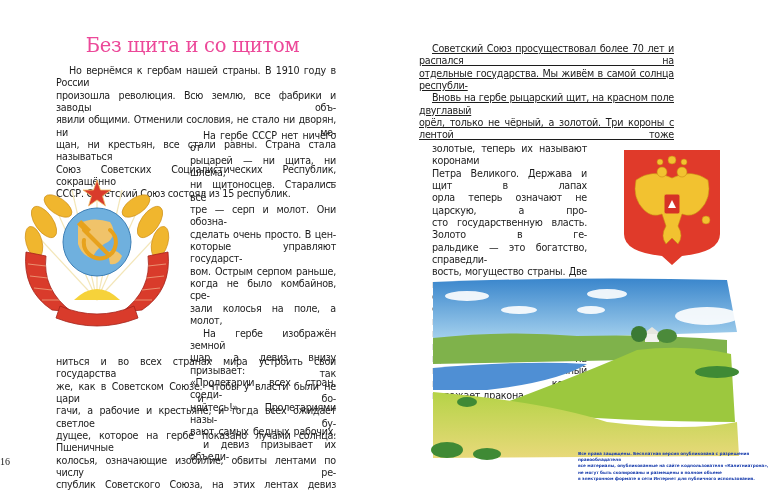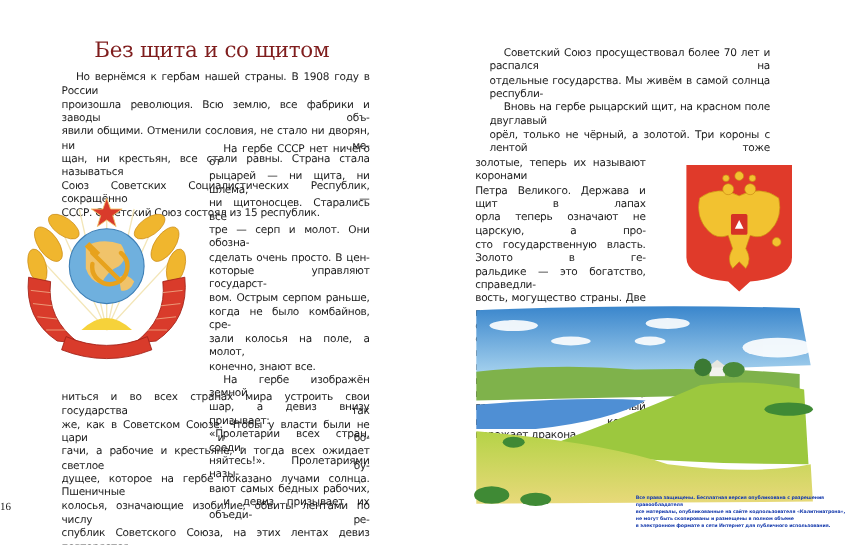--- a/index.html
+++ b/index.html
@@ -6,36 +6,36 @@
   body {
     width: 770px; height: 495px; position: relative; overflow: hidden;
     font-family: "DejaVu Sans", sans-serif; color: #1c1c1c;
   }
   .page { position: absolute; top: 0; height: 495px; }
   .page-left { left: 0; width: 385px; }
   .page-right { left: 385px; width: 385px; }
 
   .title {
     position: absolute; left: 0; top: 34px; width: 385px; text-align: center;
-    font-family: "DejaVu Serif", serif; font-size: 19.5px; color: #7f1d1d;
+    font-family: "DejaVu Serif", serif; font-size: 19.5px; color: #ec4899;
     letter-spacing: -0.3px;
   }
   .txt {
     position: absolute; font-size: 9.6px; line-height: 12.35px;
     text-align: justify; hyphens: manual; letter-spacing: -0.25px;
   }
   .txt .ln { display: block; text-align: justify; text-align-last: justify; }
   .txt .ln.last { text-align-last: left; }
   .txt .ln.ind { text-indent: 13px; }
 
   #lt1 { left: 56px; top: 65px; width: 280px; }
   #lt2 { left: 190px; top: 130px; width: 146px; }
   #lt3 { left: 56px; top: 356px; width: 280px; }
 
-  #rt1 { left: 60px; top: 43px; width: 255px; }
+  #rt1 { left: 34px; top: 43px; width: 255px; text-decoration: underline; }
   #rt2 { left: 47px; top: 143px; width: 155px; }
 
   .page-num {
     position: absolute; left: 0; width: 385px; top: 456px; 
     font-family: Liberation Serif, serif; font-size: 10px;
   }
   .emblem { position: absolute; }
   #ussr-emblem { left: 12px; top: 160px; width: 170px; height: 175px; }
   #russia-emblem { left: 237px; top: 148px; width: 100px; height: 118px; }
   #landscape { left: 42px; top: 272px; width: 335px; height: 188px; }
@@ -46,39 +46,38 @@
     letter-spacing: -0.1px;
   }
 </style>
 </head>
 <body>
 
 <div class="page page-left">
   <div class="title">Без щита и со щитом</div>
 
   <div class="txt" id="lt1">
-    <span class="ln ind">Но вернёмся к гербам нашей страны. В 1908 году в России</span>
+    <span class="ln ind">Но вернёмся к гербам нашей страны. В 1910 году в России</span>
     <span class="ln">произошла революция. Всю землю, все фабрики и заводы объ-</span>
     <span class="ln">явили общими. Отменили сословия, не стало ни дворян, ни ме-</span>
     <span class="ln">щан, ни крестьян, все стали равны. Страна стала называться</span>
     <span class="ln">Союз Советских Социалистических Республик, сокращённо —</span>
     <span class="ln last">СССР. Советский Союз состоял из 15 республик.</span>
   </div>
 
   <div class="txt" id="lt2">
     <span class="ln ind">На гербе СССР нет ничего от</span>
     <span class="ln">рыцарей — ни щита, ни шлема,</span>
     <span class="ln">ни щитоносцев. Старались всё</span>
     <span class="ln">тре — серп и молот. Они обозна-</span>
     <span class="ln">сделать очень просто. В цен-</span>
     <span class="ln">которые управляют государст-</span>
     <span class="ln">вом. Острым серпом раньше,</span>
     <span class="ln">когда не было комбайнов, сре-</span>
     <span class="ln">зали колосья на поле, а молот,</span>
-    <span class="ln last">конечно, знают все.</span>
     <span class="ln ind">На гербе изображён земной</span>
     <span class="ln">шар, а девиз внизу призывает:</span>
     <span class="ln">«Пролетарии всех стран, соеди-</span>
     <span class="ln">няйтесь!». Пролетариями назы-</span>
     <span class="ln">вают самых бедных рабочих,</span>
     <span class="ln ind">и девиз призывает их объеди-</span>
   </div>
 
   <div class="txt" id="lt3">
     <span class="ln">ниться и во всех странах мира устроить свои государства так</span>

